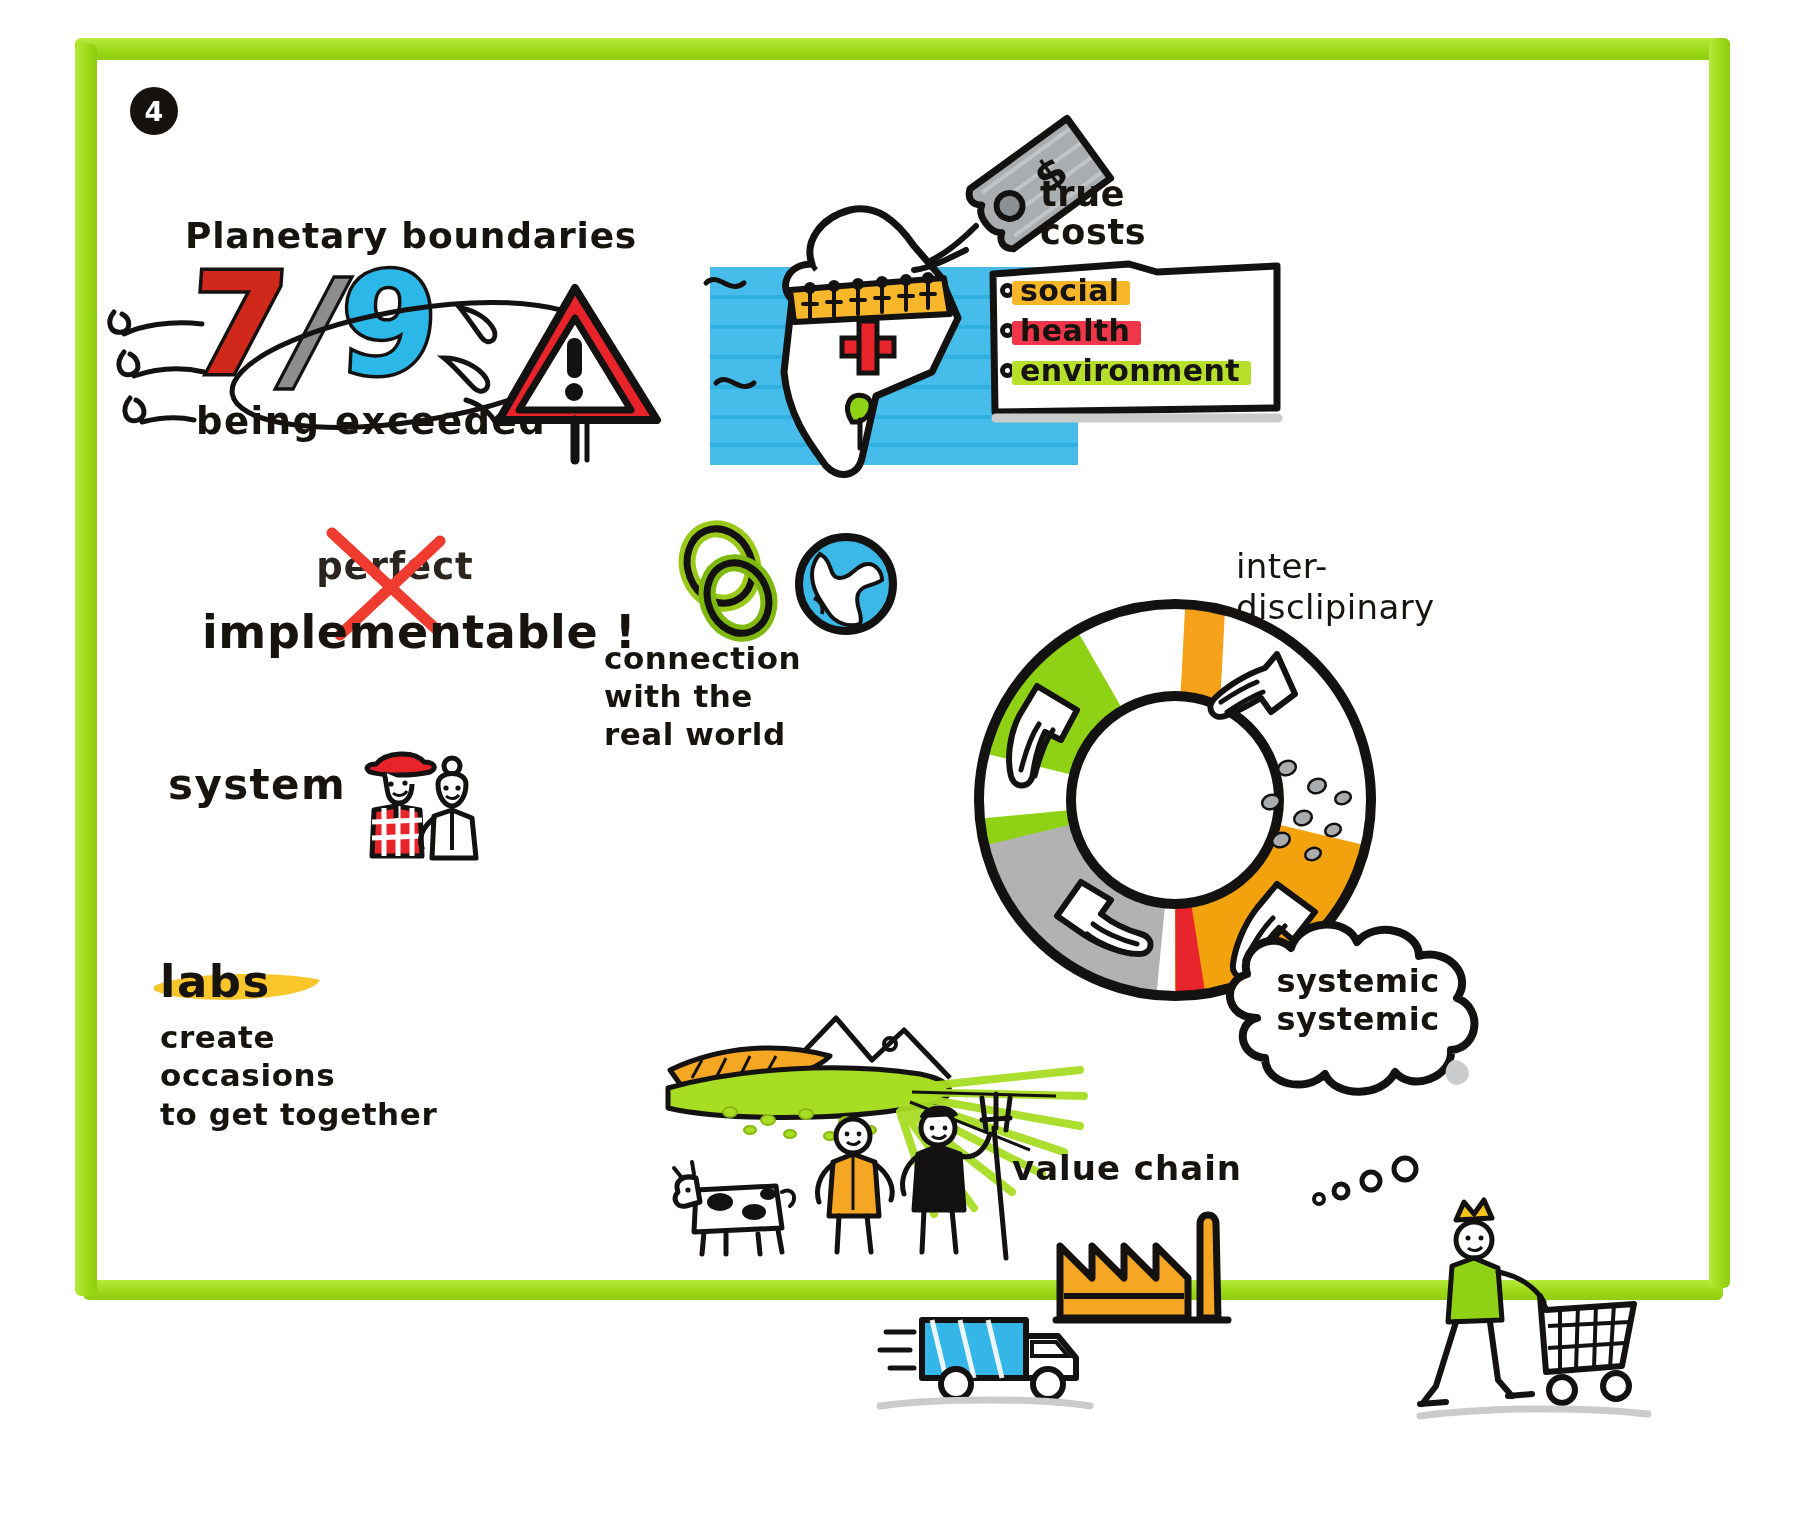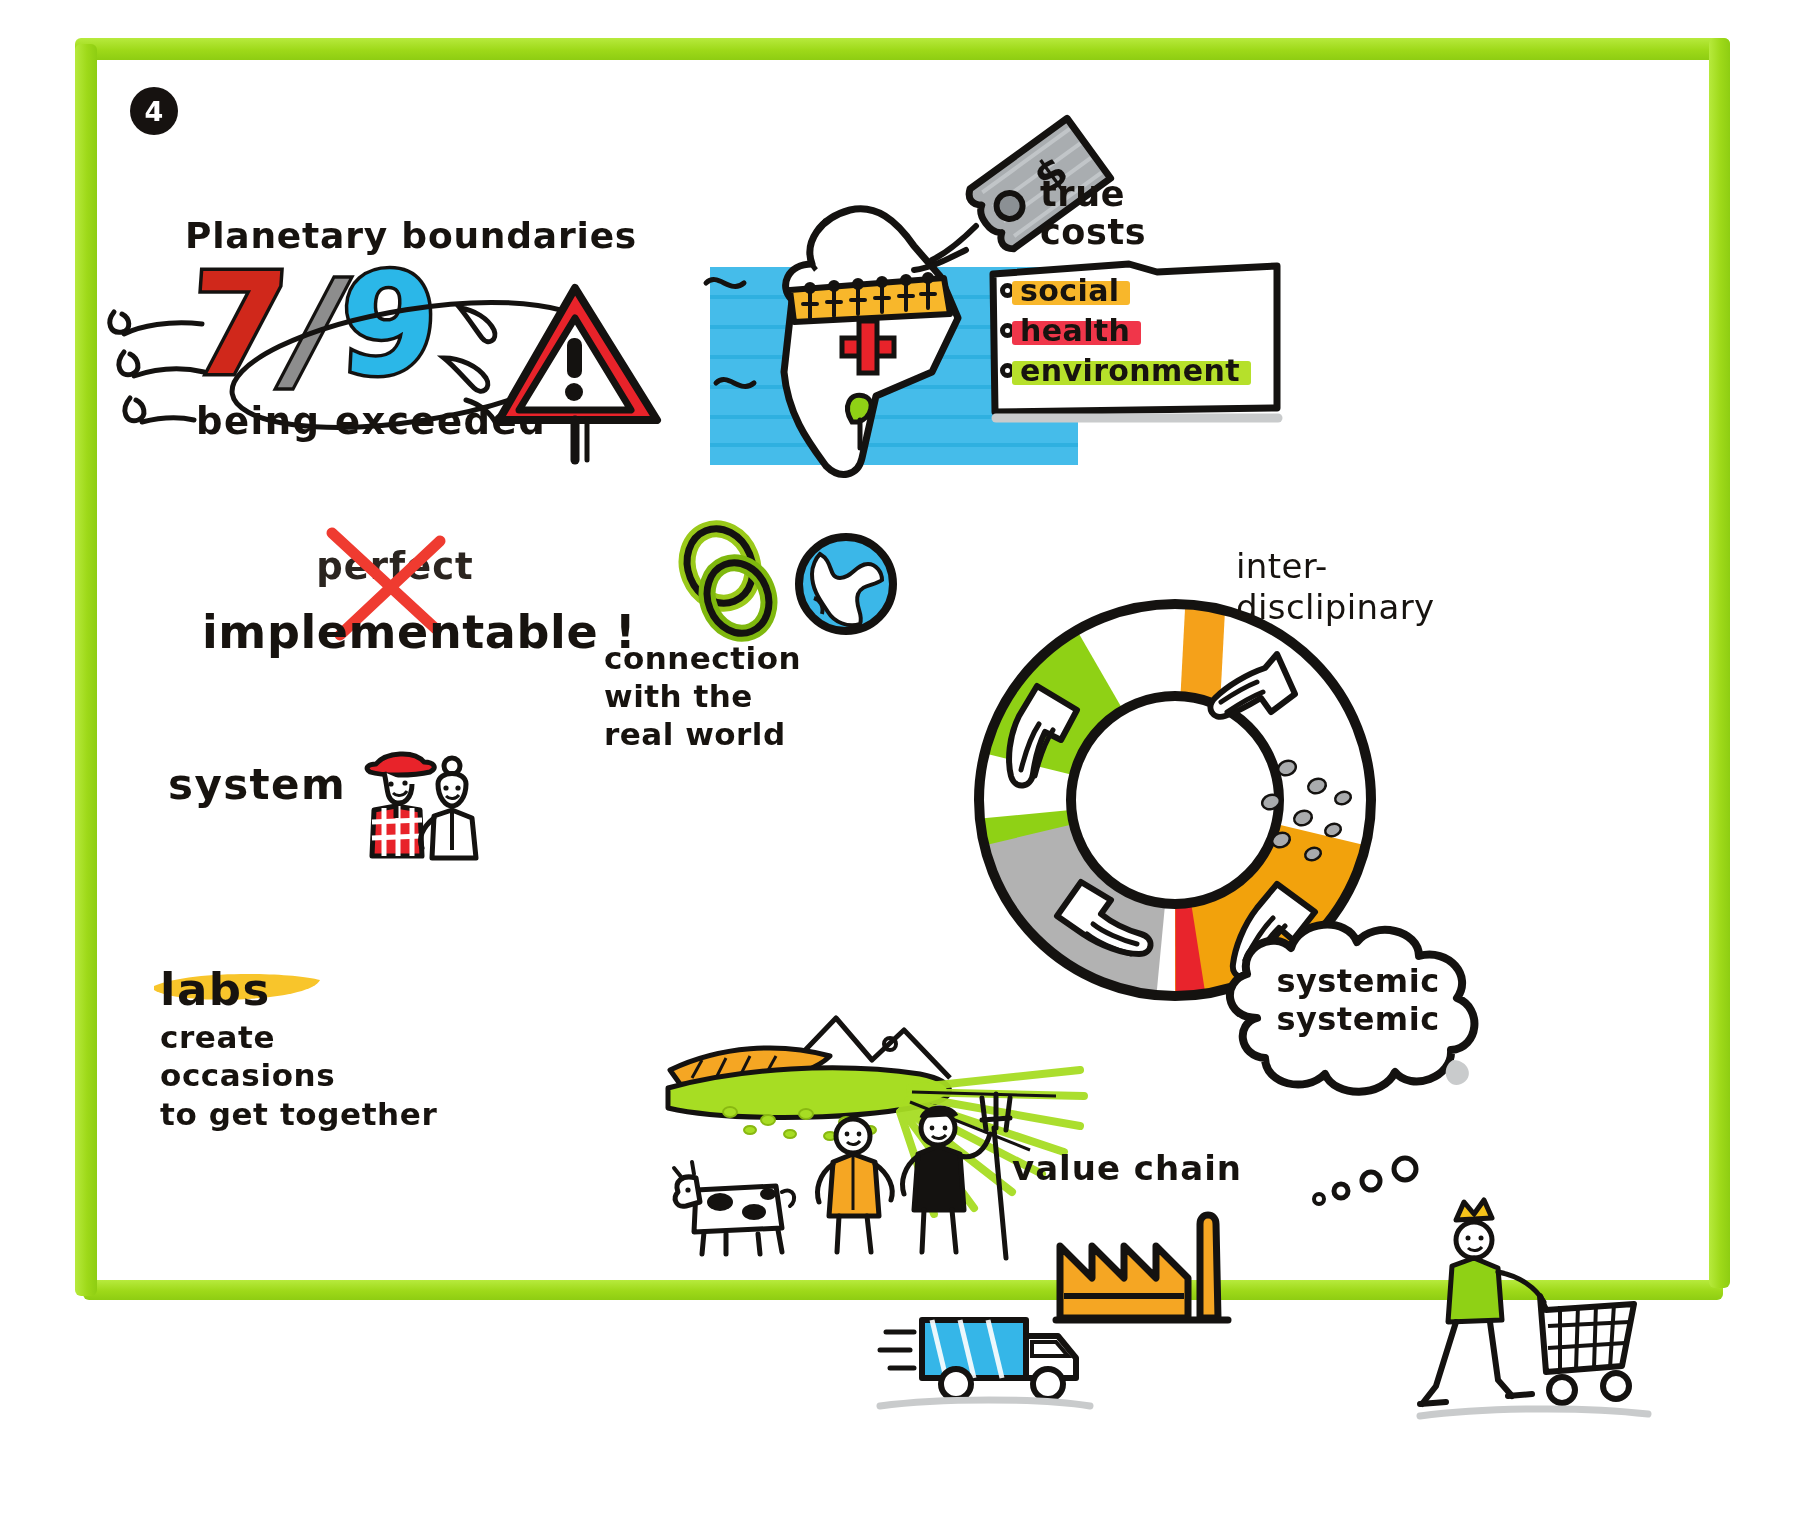--- a/index.html
+++ b/index.html
@@ -52,21 +52,21 @@
 
   
   #perfect-wrap{left:280px;top:545px;width:230px;height:70px;}
   #perfect-word{font-size:37px;font-weight:600;letter-spacing:1px;color:#2b2520;text-align:center;width:230px;}
   #implementable{left:202px;top:605px;font-size:46px;font-weight:800;letter-spacing:.6px;}
 
   
   #ageing-label{left:168px;top:760px;font-size:42px;font-weight:600;letter-spacing:1.4px;}
 
   
-  #labs-word{left:160px;top:955px;font-size:45px;font-weight:800;letter-spacing:1.5px;margin-top:8px;}
+  #labs-word{left:160px;top:955px;font-size:45px;font-weight:800;letter-spacing:1.5px;}
   #labs-sub{left:160px;top:1018px;font-size:31px;font-weight:600;line-height:1.24;letter-spacing:.6px;}
 
   
   #connection-label{left:604px;top:640px;font-size:31px;font-weight:700;line-height:1.22;letter-spacing:.5px;}
 
   
   #interdisc-label{left:1236px;top:522px;font-size:34px;font-weight:400;line-height:1.2;letter-spacing:.4px;margin-top:24px;}
 
   
   #systemic-label{left:1258px;top:963px;width:200px;text-align:center;font-size:32px;font-weight:600;

